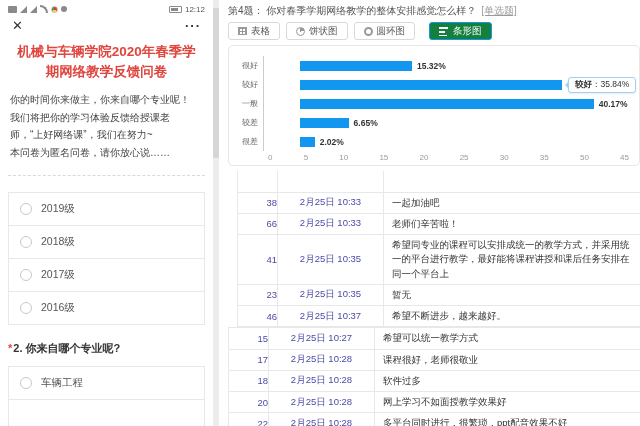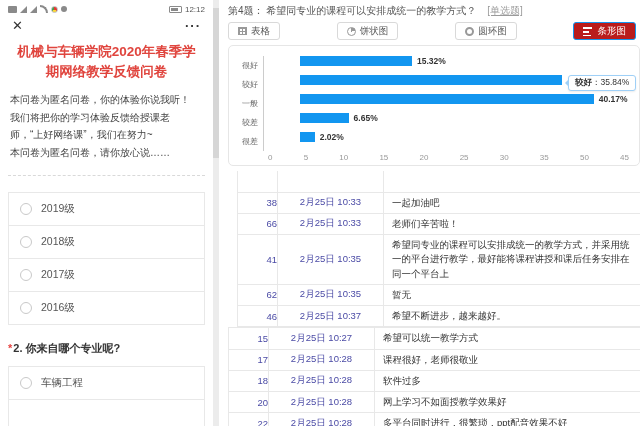--- a/index.html
+++ b/index.html
@@ -39,47 +39,47 @@
   .q-star { color:#e64340; margin-right:1px; }
   .opt-list { margin-top:10px; border:1px solid #e8e8e8; border-bottom:none; }
   .opt { height:33px; display:flex; align-items:center; gap:9px; padding:0 11px;
     border-bottom:1px solid #e8e8e8; background:#fff; cursor:pointer; }
   .radio { width:12px; height:12px; border:1px solid #c9c9c9; border-radius:50%; background:#fff; flex:none; }
   .opt-text { font-size:10.5px; color:#555; }
 
   
   .panel { position:absolute; left:219px; top:0; width:421px; height:426px; background:#fff; padding:4px 4px 0 9px; }
   .q-header { font-size:10px; color:#555; white-space:nowrap; }
-  .q-header .tag { color:#9a9a9a; margin-left:11px;text-decoration:underline; }
-
-  .toolbar { display:flex; justify-content:space-between; gap:6px; margin-top:4px; }
+  .q-header .tag { color:#9a9a9a; margin-left:5px;text-decoration:underline; }
+
+  .toolbar { display:flex; justify-content:flex-start; gap:6px; margin-top:4px; }
   .tbtn { height:18px; display:flex; align-items:center; gap:4px; padding:0 9px;
     border:1px solid #d9d9d9; border-radius:3px; background:#fff; font-size:9.5px; color:#555; cursor:pointer; }
-  .tbtn.active { background:#b91c1c; border-color:#1296f0; color:#fff; }
+  .tbtn.active { background:#15803d; border-color:#1296f0; color:#fff;margin-left:8px; }
   .tico { display:inline-block; flex:none; }
   .tico-table { width:9px; height:8px; border:1px solid #999;
     background-image:linear-gradient(#999 1px,transparent 1px),linear-gradient(90deg,#999 1px,transparent 1px);
     background-size:3px 3px; }
   .tico-pie { width:9px; height:9px; border-radius:50%; border:1px solid #999;
     background:conic-gradient(#999 0 90deg,transparent 90deg 360deg); }
   .tico-ring { width:9px; height:9px; border-radius:50%; border:2px solid #999; }
   .tico-col { width:10px; height:9px;
     background:linear-gradient(#999,#999) 0 100%/2px 5px no-repeat,
                linear-gradient(#999,#999) 4px 100%/2px 9px no-repeat,
                linear-gradient(#999,#999) 8px 100%/2px 6px no-repeat; }
   .tico-bar { width:10px; height:9px;
     background:linear-gradient(#fff,#fff) 0 0/9px 2px no-repeat,
                linear-gradient(#fff,#fff) 0 4px/6px 2px no-repeat,
                linear-gradient(#fff,#fff) 0 8px/8px 2px no-repeat; }
 
   .chart-card { margin-top:5px; width:412px; height:121px; border:1px solid #e6e6e6; border-radius:5px;
     padding:10px 10px 2px 6px; }
   .bar-row { display:flex; align-items:center; height:19px; }
   .cat { width:28px; flex:none; font-size:8px; color:#666; text-align:right; padding-right:5px; }
-  .plot { flex:1; height:100%; display:flex; align-items:flex-start; border-left:1px solid #ccc; position:relative;padding-left:36px; }
+  .plot { flex:1; height:100%; display:flex; align-items:center; border-left:1px solid #ccc; position:relative;padding-left:36px; }
   .bar { height:10px; background:#1296f0; flex:none; }
   .val { font-size:8.5px; color:#333; font-weight:bold; margin-left:5px; white-space:nowrap; }
   .tooltip { margin-left:6px; position:relative; background:#fff; border:1px solid #9fd0f7; border-radius:3px;
     padding:1px 6px; font-size:8.5px; color:#333; white-space:nowrap; box-shadow:0 1px 2px rgba(0,0,0,.08); }
   .tooltip::before { content:""; position:absolute; left:-4px; top:50%; transform:translateY(-50%);
     border-top:4px solid transparent; border-bottom:4px solid transparent; border-right:4px solid #9fd0f7; }
   .tooltip b { font-weight:bold; }
   .ticks { display:flex; justify-content:space-between; margin-left:33px; margin-top:2px; }
   .tick { font-size:8px; color:#999; }
 
@@ -120,21 +120,21 @@
     </div>
 
     <div class="navrow">
       <span class="nav-close">✕</span>
       <span class="nav-more">···</span>
     </div>
 
     <div class="survey-title">机械与车辆学院2020年春季学期网络教学反馈问卷</div>
 
     <div class="intro">
-      <div>本问卷为匿名问卷，你的体验你说我听！</div>
+      <div>你的时间你来做主，你来自哪个专业呢！</div>
       <div>我们将把你的学习体验反馈给授课老师，“上好网络课”，我们在努力~</div>
       <div>本问卷为匿名问卷，请你放心说……</div>
     </div>
 
     <div class="dashed-sep"></div>
 
     <div class="question">
       <div class="opt-list">
         <div class="opt">
           <span class="radio"></span>
@@ -169,21 +169,21 @@
 
       </div>
     </div>
   </div>
 
   <div class="divider"></div>
   <div class="divider-thumb"></div>
 
   <div class="panel">
 
-    <div class="q-header"><span>第4题：  希望同专业的课程可以安排成统一的教学方式？</span><span class="tag">[单选题]</span></div>
+    <div class="q-header"><span>第4题：  你对春季学期网络教学的整体安排感觉怎么样？</span><span class="tag">[单选题]</span></div>
 
     <div class="toolbar">
       <button class="tbtn">
         <span class="tico tico-table"></span>
         <span>表格</span>
       </button>
       <button class="tbtn">
         <span class="tico tico-pie"></span>
         <span>饼状图</span>
       </button>
@@ -263,21 +263,21 @@
         <td class="c-id">66</td>
         <td class="c-time">2月25日 10:33</td>
         <td class="c-text">老师们辛苦啦！</td>
       </tr>
       <tr class="tall">
         <td class="c-id">41</td>
         <td class="c-time">2月25日 10:35</td>
         <td class="c-text">希望同专业的课程可以安排成统一的教学方式，并采用统一的平台进行教学，最好能将课程讲授和课后任务安排在同一个平台上</td>
       </tr>
       <tr>
-        <td class="c-id">62</td>
+        <td class="c-id">23</td>
         <td class="c-time">2月25日 10:35</td>
         <td class="c-text">暂无</td>
       </tr>
       <tr>
         <td class="c-id">46</td>
         <td class="c-time">2月25日 10:37</td>
         <td class="c-text">希望不断进步，越来越好。</td>
       </tr>
     </tbody>
       </table>

